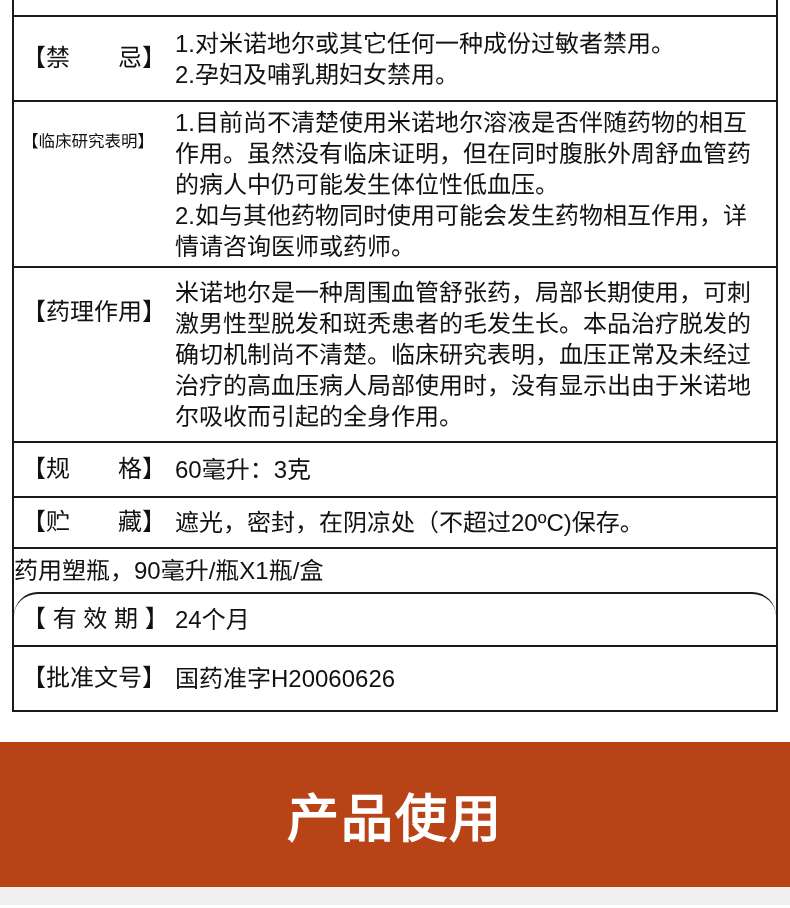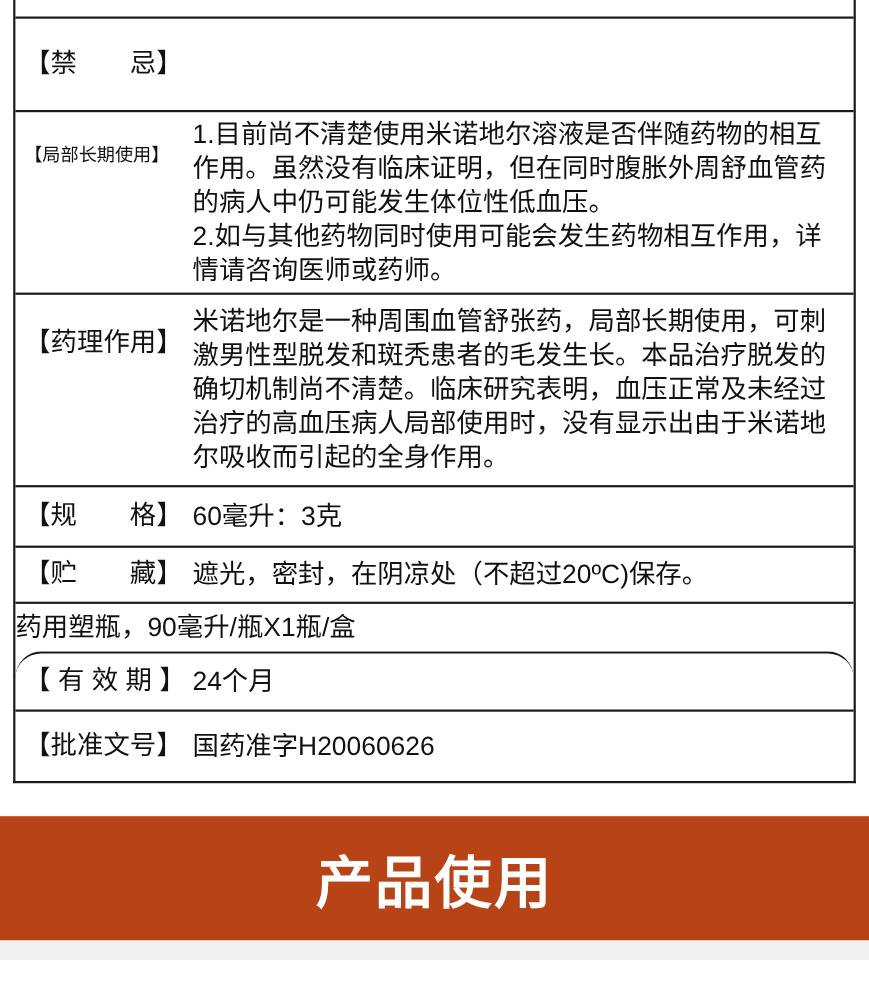--- a/index.html
+++ b/index.html
@@ -58,21 +58,21 @@
     flex-direction:column;
     justify-content:center;
     font-size:24px;
     line-height:31px;
   }
   .para{margin:0;}
 
   
   .banner{
     margin-top:30px;
-    height:113px;
+    height:145px;
     width:790px;
     background:var(--banner-bg);
     display:flex;
     align-items:center;
     justify-content:center;
   }
   .banner-title{
     margin:0;
     color:var(--banner-text);
     font-size:52px;
@@ -89,23 +89,27 @@
 </head>
 <body>
 
 <div class="sheet">
 
   <div class="drug-table">
     <div class="row spacer"></div>
 
   <div class="row" style="height: 85px;">
     <div class="label-col">【禁　　忌】</div>
+    <div class="content-col">
+          <p class="para">1.对米诺地尔或其它任何一种成份过敏者禁用。</p>
+          <p class="para">2.孕妇及哺乳期妇女禁用。</p>
+        </div>
   </div>
       <div class="row tall" style="height: 166px;">
-    <div class="label-col small-label">【局部长期使用】</div>
+    <div class="label-col small-label">【临床研究表明】</div>
     <div class="content-col">
           <p class="para">1.目前尚不清楚使用米诺地尔溶液是否伴随药物的相互作用。虽然没有临床证明，但在同时腹胀外周舒血管药的病人中仍可能发生体位性低血压。</p>
           <p class="para">2.如与其他药物同时使用可能会发生药物相互作用，详情请咨询医师或药师。</p>
         </div>
   </div>
       <div class="row tall" style="height: 175px;">
     <div class="label-col">【药理作用】</div>
     <div class="content-col">
           <p class="para">米诺地尔是一种周围血管舒张药，局部长期使用，可刺激男性型脱发和斑秃患者的毛发生长。本品治疗脱发的确切机制尚不清楚。临床研究表明，血压正常及未经过治疗的高血压病人局部使用时，没有显示出由于米诺地尔吸收而引起的全身作用。</p>
         </div>

